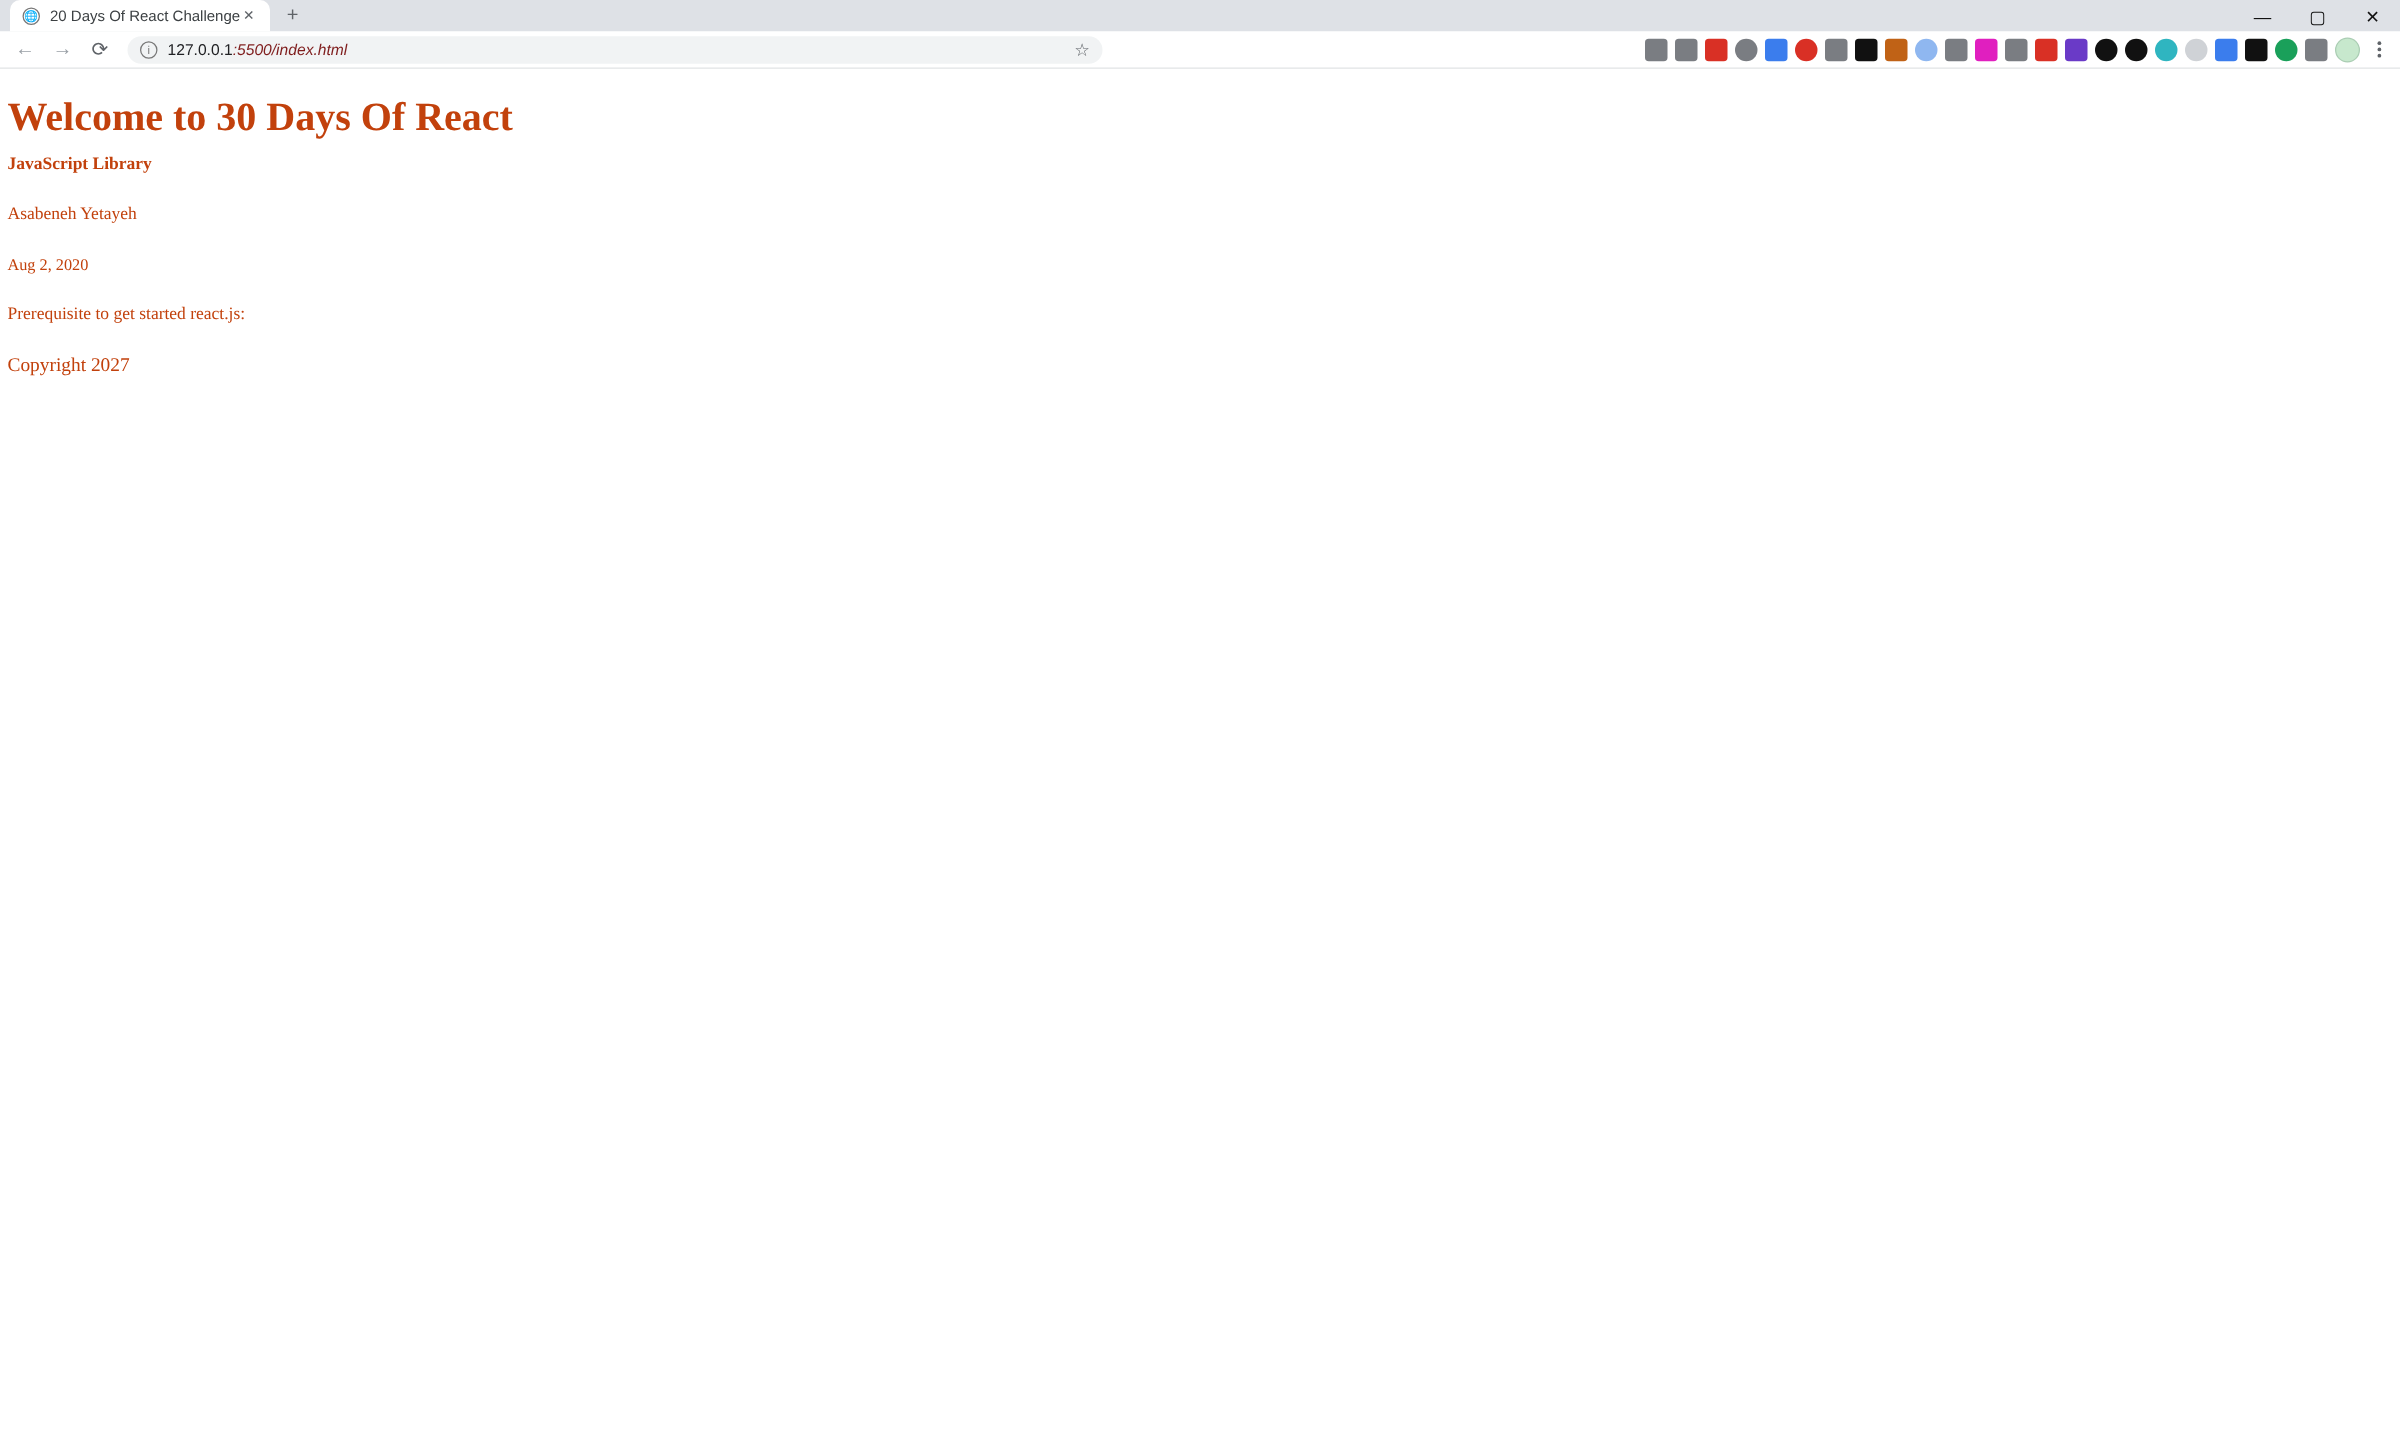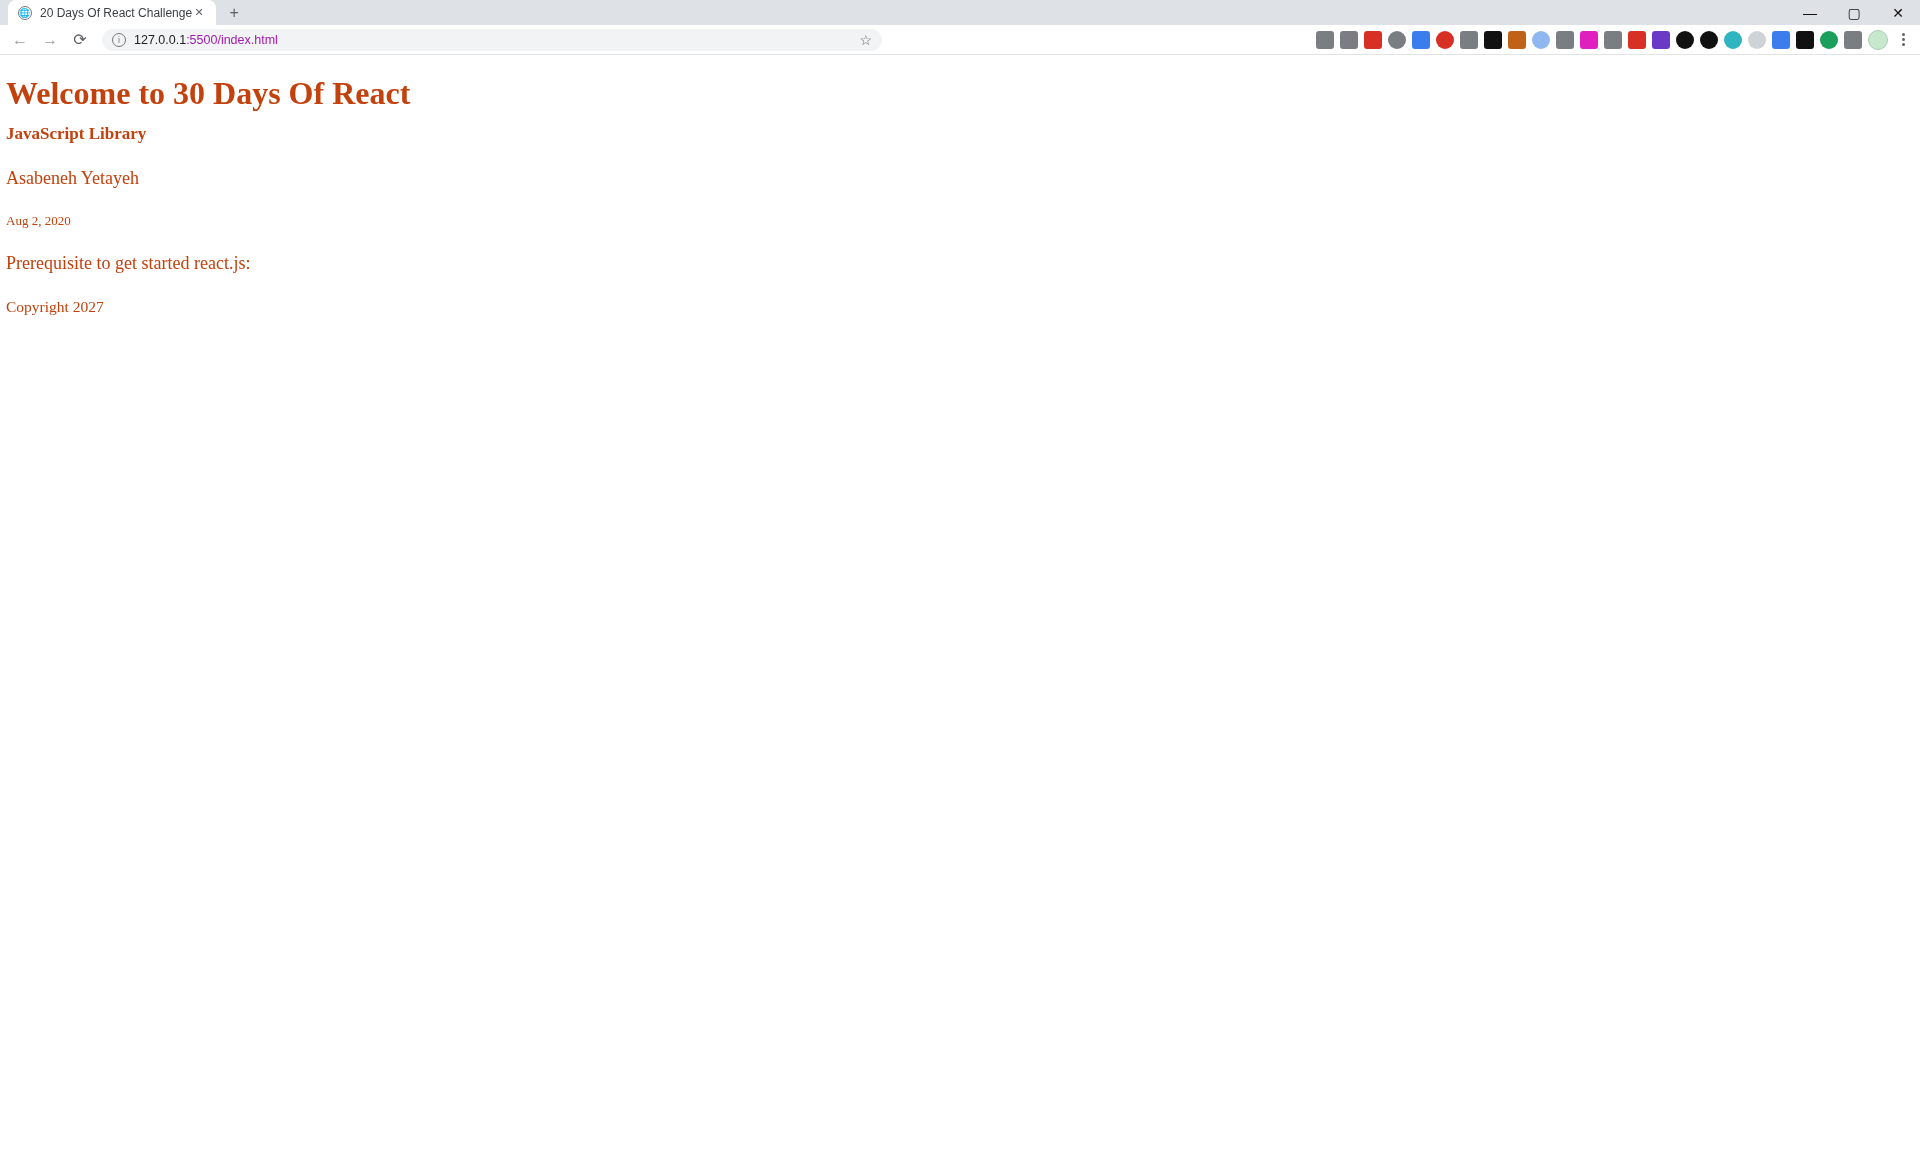--- a/index.html
+++ b/index.html
@@ -111,21 +111,21 @@
     }
     .omnibox .info {
       width: 14px; height: 14px;
       border: 1px solid #777;
       border-radius: 50%;
       display: inline-flex; align-items: center; justify-content: center;
       font-size: 9px; color: #777;
       margin-right: 8px;
     }
     .omnibox .urltext { color: #202124; }
-    .omnibox .urltext .port { color: #a21caf; }
+    .omnibox .urltext .port { color: #7f1d1d; font-style: italic; }
     .omnibox .star {
       margin-left: auto;
       color: #5f6368;
       font-size: 14px;
     }
     .ext-row {
       margin-left: auto;
       display: flex;
       align-items: center;
       gap: 6px;
@@ -164,22 +164,22 @@
     .dots-vert span { width: 3px; height: 3px; background:#5f6368; border-radius:50%; }
 
     
     .page {
       padding: 4px 6px;
       font-family: "Times New Roman", Times, serif;
       color: #c2410c;
     }
     .page h1 { font-size: 32px; margin: 16px 0 12px; font-weight: bold; }
     .page h2 { font-size: 22px; margin: 14px 0 10px; font-weight: bold; }
-    .page h3 { font-size: 17px; margin: 12px 0 10px; font-weight: bold; }
-    .page p { font-size: 18px; margin: 24px 0; }
+    .page h3 { font-size: 14px; margin: 12px 0 10px; font-weight: bold; }
+    .page p { font-size: 14px; margin: 24px 0; }
     .page small { font-size: 13px; display: block; margin: 10px 0; }
     .page ul { margin: 10px 0 10px; padding-left: 40px; }
     .page li { font-size: 15.5px; line-height: 1.15; }
     .page footer p { font-size: 15.5px; margin: 12px 0; }
   </style>
 </head>
 <body>
 
 <div class="chrome-titlebar">
   <div class="tab">

